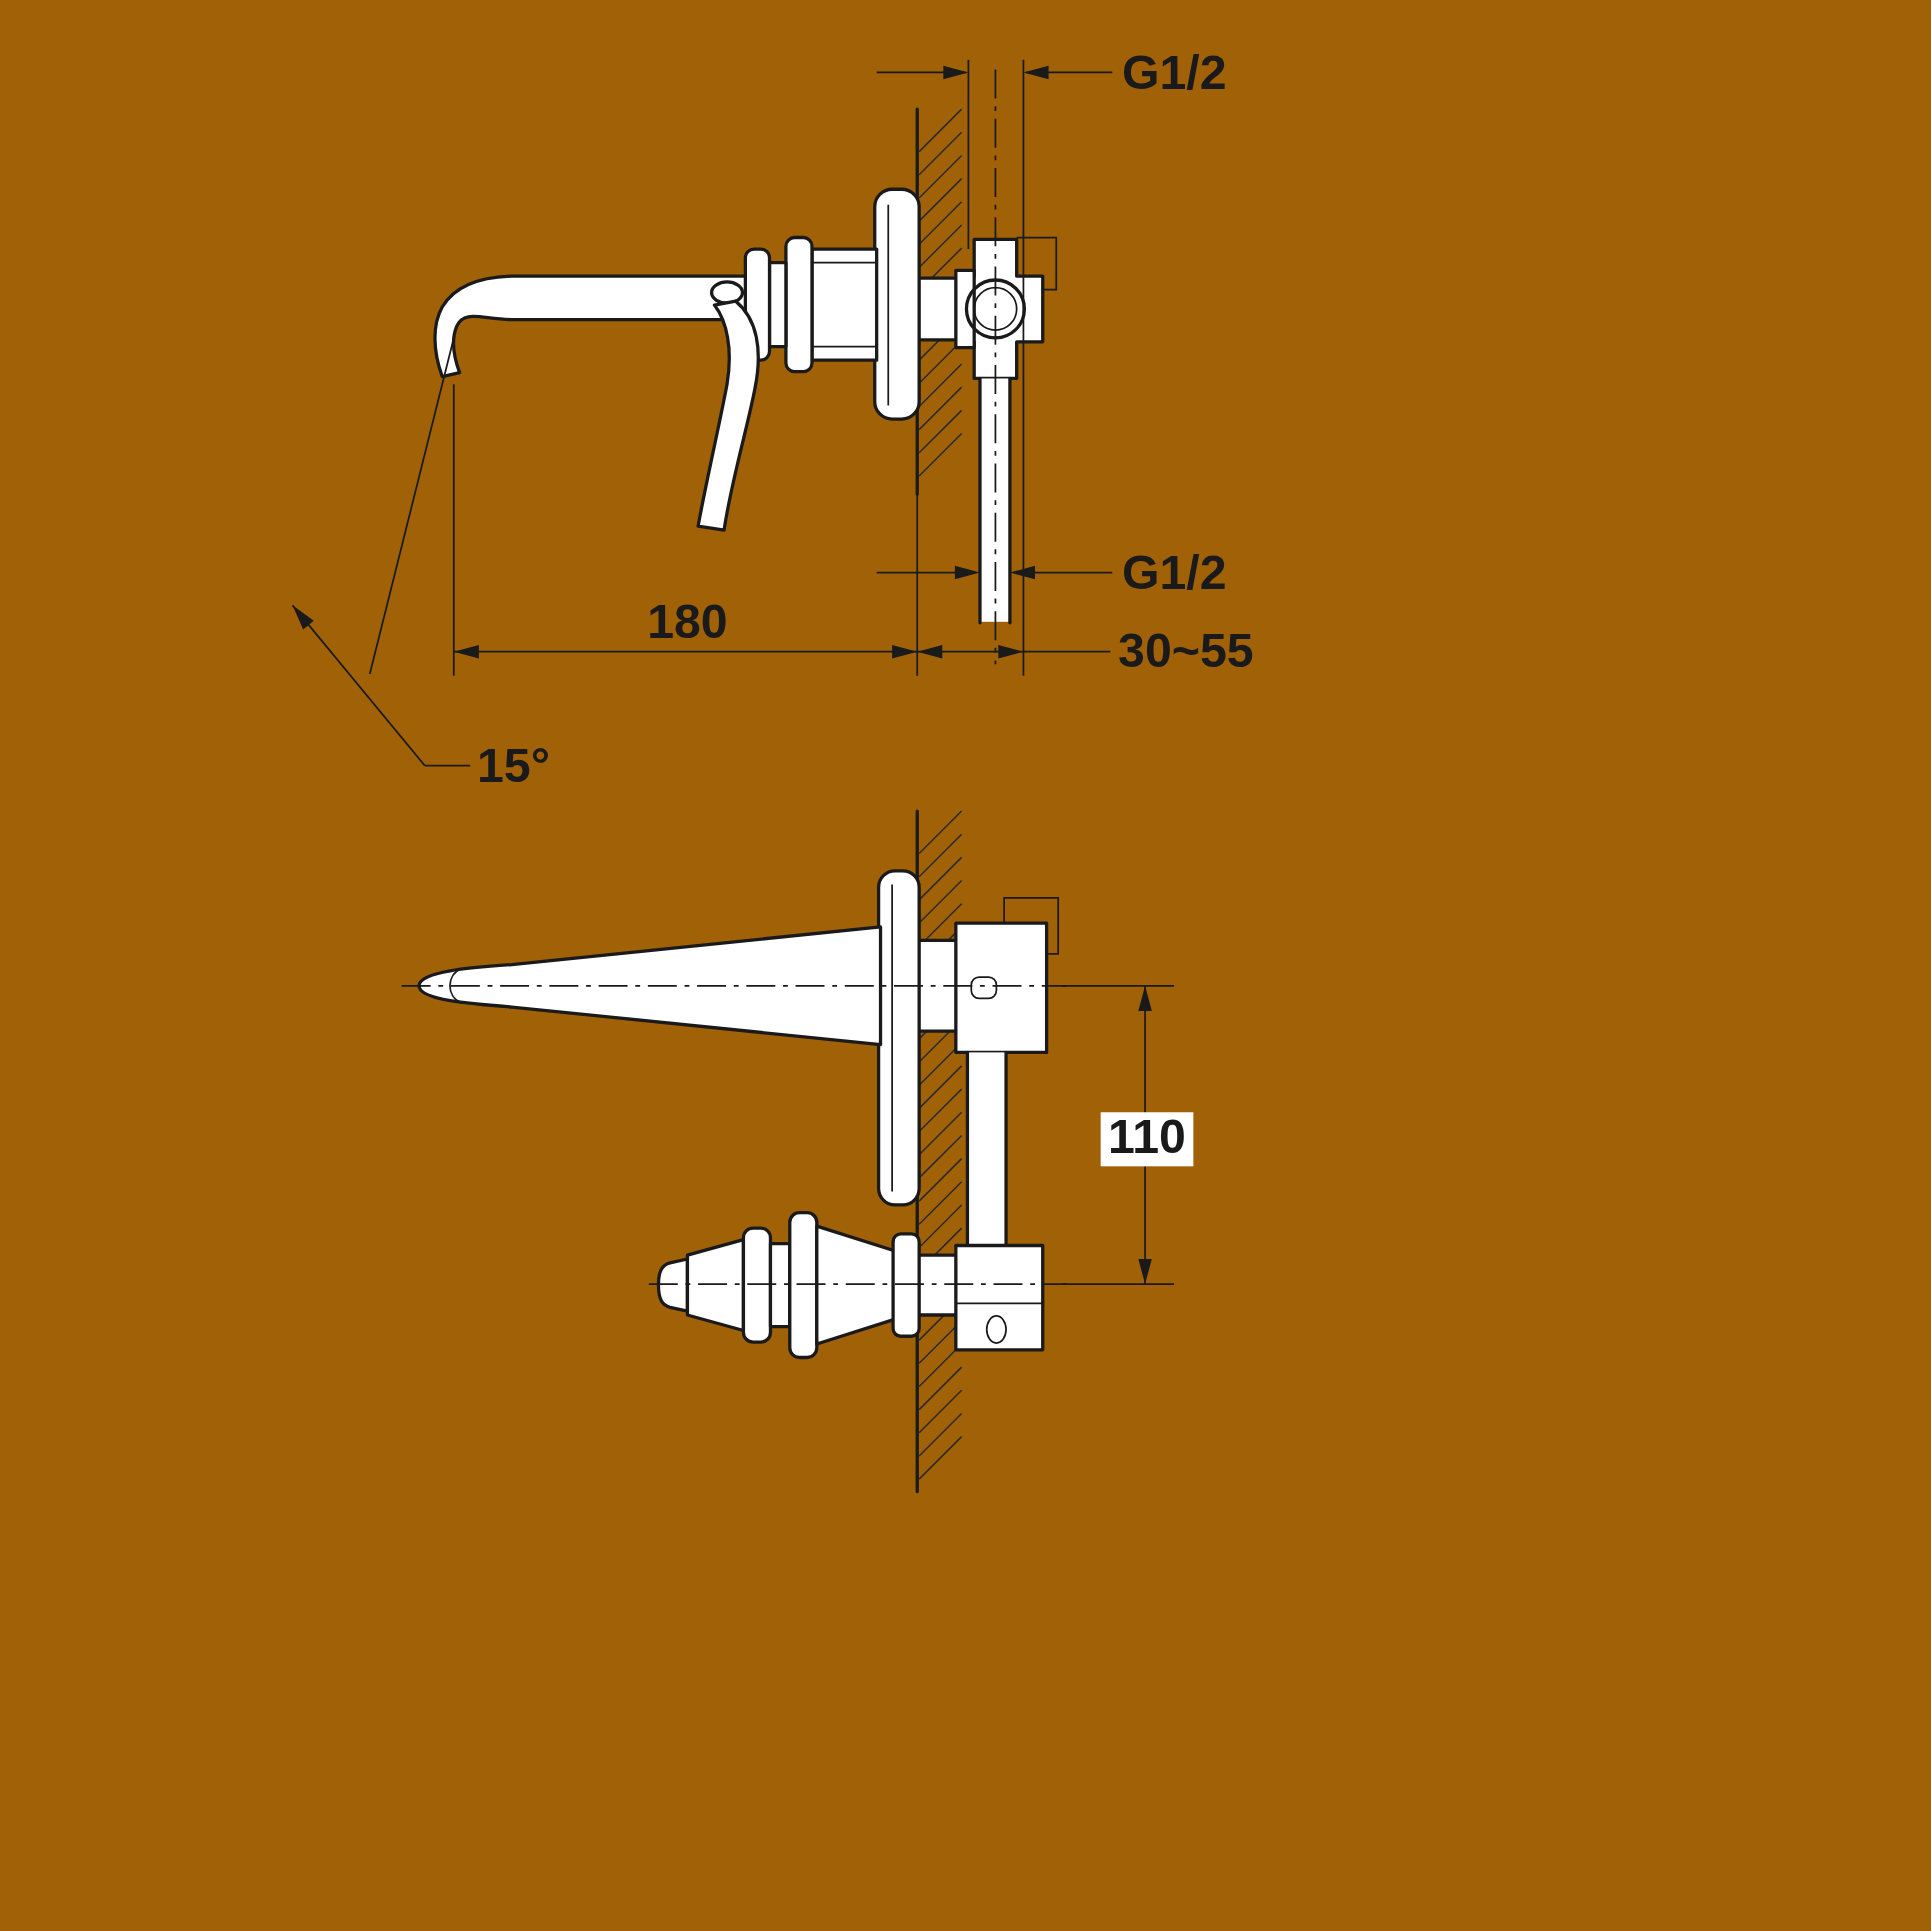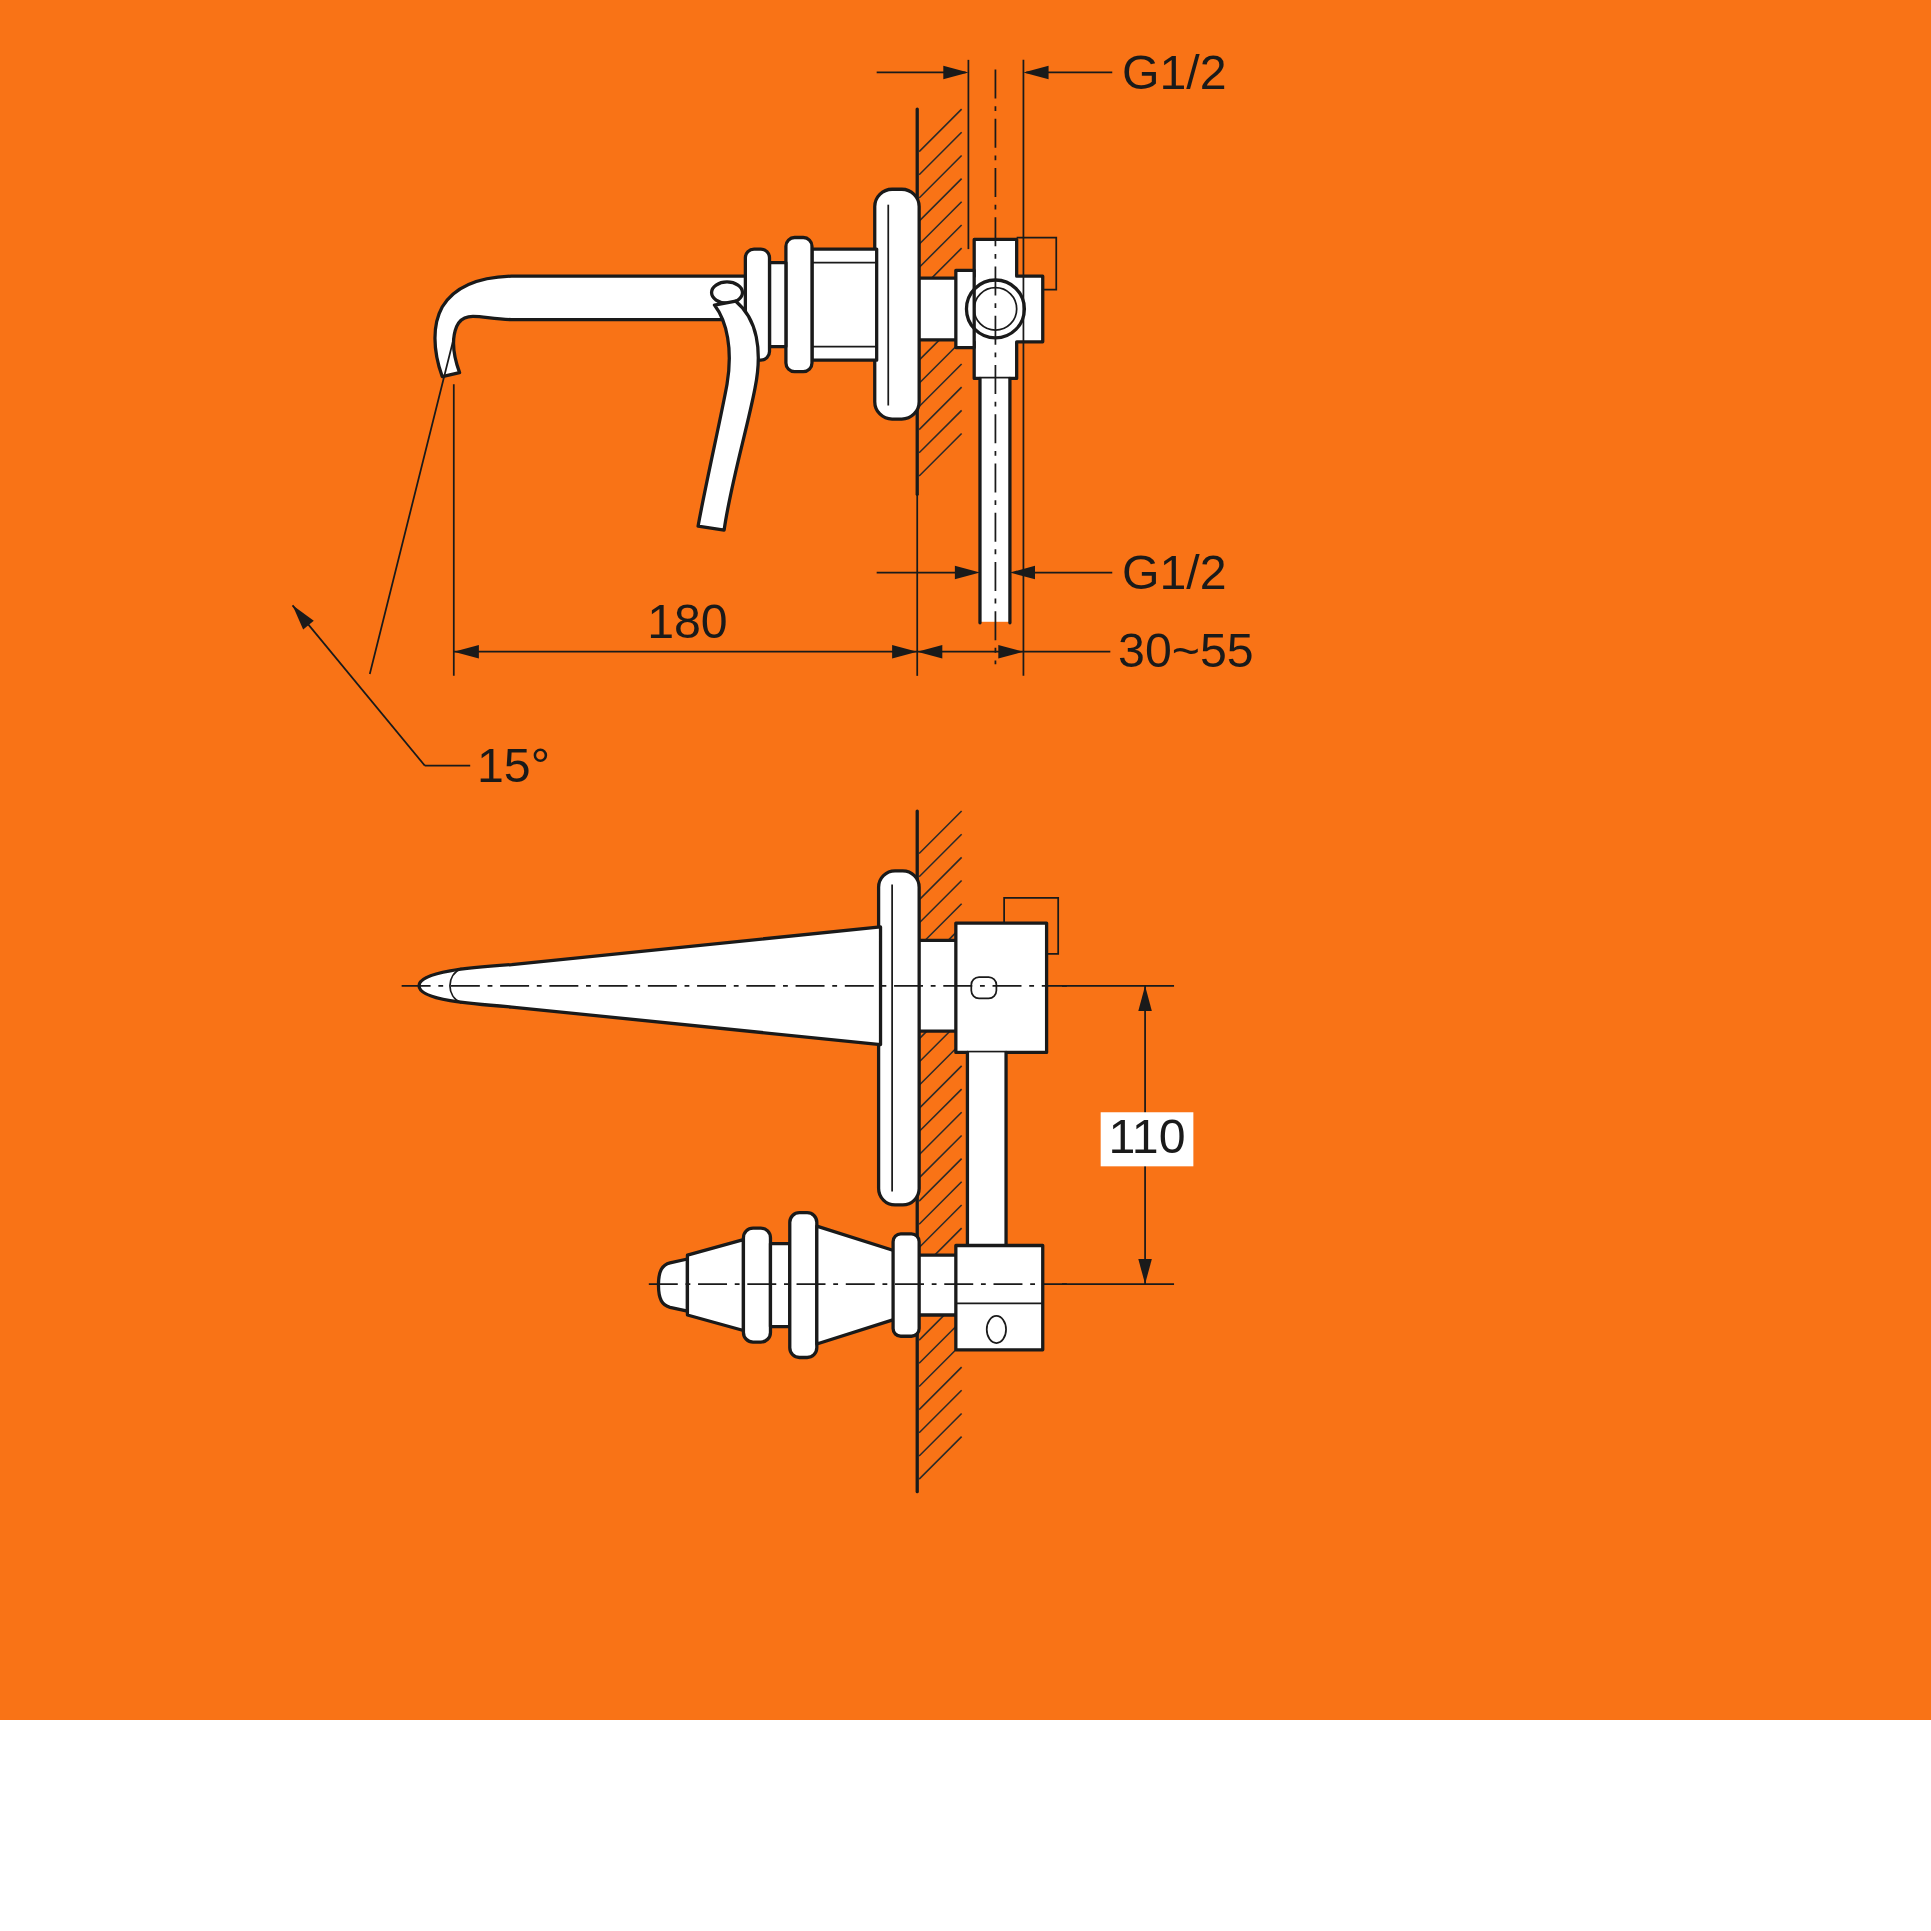--- a/index.html
+++ b/index.html
@@ -1,17 +1,17 @@
 <!DOCTYPE html>
 <html><head>
 <meta charset="utf-8">
 <style>
   html,body{margin:0;padding:0;background:#ffffff;}
-  .canvas{position:relative;width:1931px;height:1720px;background:#f97316;overflow:hidden;
-          font-family:"Liberation Sans", sans-serif;}
+  .canvas{position:relative;width:1931px;height:1931px;background:#a16207;overflow:hidden;
+          font-family:"Liberation Sans", sans-serif;font-weight:bold;}
   svg{position:absolute;left:0;top:0;}
   .obj{stroke:#1a1a1a;stroke-width:3.4;fill:none;stroke-linejoin:round;stroke-linecap:round;}
   .objw{stroke:#1a1a1a;stroke-width:3.4;fill:#ffffff;stroke-linejoin:round;}
   .thin{stroke:#1a1a1a;stroke-width:1.8;fill:none;}
   .cl{stroke:#1a1a1a;stroke-width:1.8;fill:none;stroke-dasharray:30 8 5 8;}
   .arr{fill:#1a1a1a;stroke:none;}
   .hatchg line{stroke:#2a2a2a;stroke-width:1.6;}
   .mask{fill:#ffffff;stroke:none;}
   text{fill:#1a1a1a;font-family:"Liberation Sans", sans-serif;font-size:50px;}
 </style>

